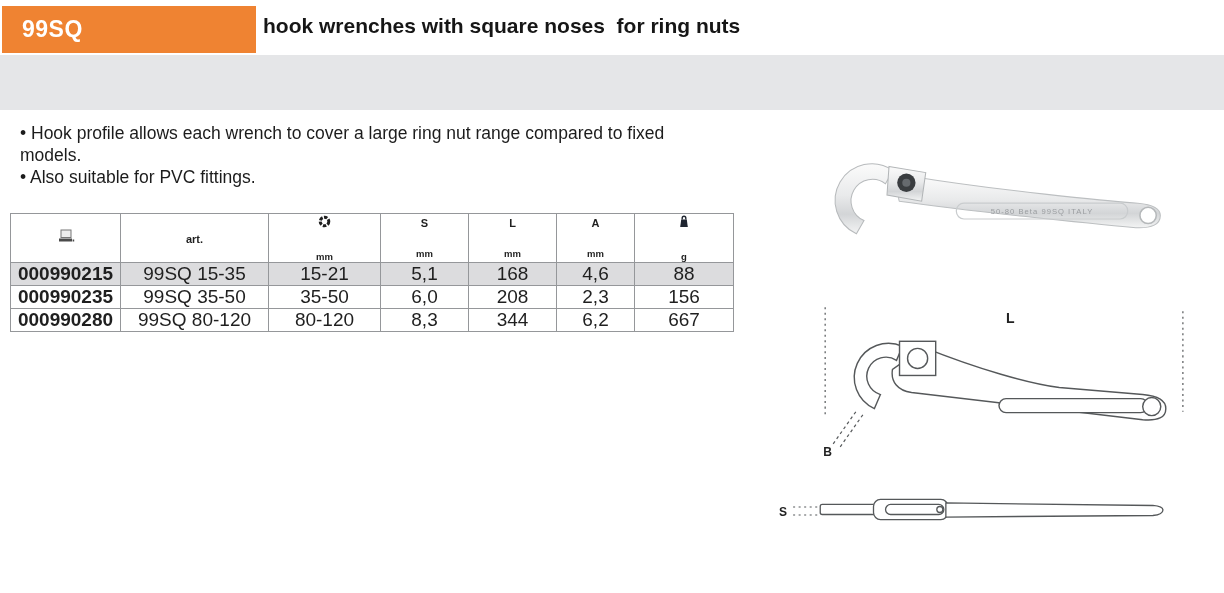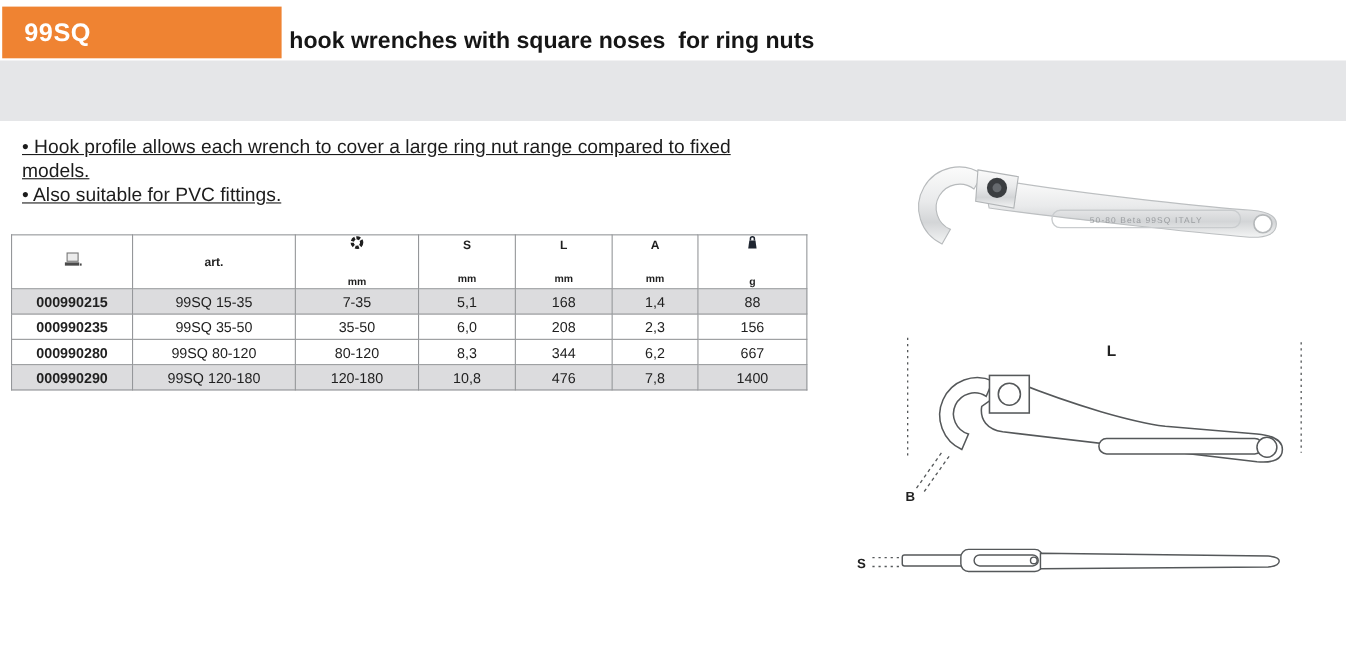--- a/index.html
+++ b/index.html
@@ -2,42 +2,42 @@
 <html><head>
 <meta charset="utf-8">
 <style>
   html,body{margin:0;padding:0;background:#fff;}
   body{width:1224px;height:593px;font-family:"Liberation Sans", sans-serif;-webkit-font-smoothing:antialiased;}
   .page{position:relative;width:1224px;height:593px;background:#fff;overflow:hidden;}
 
   
   .code-block{position:absolute;left:2px;top:6px;width:254px;height:47px;background:#ef8332;display:flex;align-items:center;}
   .code-block .code{color:#fff;font-size:23px;font-weight:bold;padding-left:20px;letter-spacing:.5px;}
-  .title{position:absolute;left:263px;top:14px;font-size:21px;font-weight:bold;color:#161616;white-space:pre-wrap;margin-top:12px;}
+  .title{position:absolute;left:263px;top:14px;font-size:21px;font-weight:bold;color:#161616;white-space:pre-wrap;}
   .band{position:absolute;left:0;top:55px;width:1224px;height:55px;background:#e5e6e8;}
 
   
   .bullets{position:absolute;left:20px;top:122px;width:700px;font-size:17.5px;color:#1c1c1c;line-height:1.27;}
-  .bullets .bullet{margin:0;text-decoration:underline;}
+  .bullets .bullet{margin:0;}
 
   
   .spec-table{position:absolute;left:10px;top:213px;border-collapse:collapse;table-layout:fixed;}
   .spec-table th,.spec-table td{border:1px solid #95979a;padding:0;text-align:center;vertical-align:middle;color:#1f1f1f;}
   .spec-table thead th{height:35px;background:#fff;font-weight:bold;}
-  .spec-table td{height:22px;font-size:13px;}
+  .spec-table td{height:22px;font-size:19px;}
   .spec-table tr.alt td{background:#dcdcde;}
   .spec-table td.bold{font-weight:bold;}
   .hsym{display:block;font-size:11px;font-weight:bold;line-height:12px;color:#1f1f1f;}
   .hunit{display:block;font-size:9.5px;font-weight:bold;line-height:11px;color:#1f1f1f;margin-top:19px;}
   .hicon{display:inline-block;line-height:0;margin-bottom:1px;}
   .art-label{font-size:11px;font-weight:bold;margin-top:39px;}
 
   
   .illus{position:absolute;}
-  .photo{left:800px;top:131px;}
+  .photo{left:800px;top:143px;}
   .drawing{left:793px;top:298px;}
   .sideview{left:773px;top:488px;}
 </style>
 </head>
 <body>
 
 <div class="page">
 
   <div class="code-block">
     <span class="code">99SQ</span>
@@ -102,53 +102,44 @@
             </svg>
           </span>
           <span class="hunit">g</span>
         </th>
       </tr>
     </thead>
     <tbody>
         <tr class="alt">
           <td class="bold">000990215</td>
           <td>99SQ 15-35</td>
-          <td>7-35</td>
+          <td>15-21</td>
           <td>5,1</td>
           <td>168</td>
-          <td>1,4</td>
+          <td>4,6</td>
           <td>88</td>
         </tr>
         <tr>
           <td class="bold">000990235</td>
           <td>99SQ 35-50</td>
           <td>35-50</td>
           <td>6,0</td>
           <td>208</td>
           <td>2,3</td>
           <td>156</td>
         </tr>
         <tr>
           <td class="bold">000990280</td>
           <td>99SQ 80-120</td>
           <td>80-120</td>
           <td>8,3</td>
           <td>344</td>
           <td>6,2</td>
           <td>667</td>
         </tr>
-        <tr class="alt">
-          <td class="bold">000990290</td>
-          <td>99SQ 120-180</td>
-          <td>120-180</td>
-          <td>10,8</td>
-          <td>476</td>
-          <td>7,8</td>
-          <td>1400</td>
-        </tr>
       </tbody>
   </table>
 
   <div class="illus photo">
     <svg width="380" height="102" viewBox="0 0 370 100">
       <defs>
         <linearGradient id="chrome" x1="0" y1="0" x2="0" y2="1">
           <stop offset="0" stop-color="#fbfbfb"></stop>
           <stop offset="0.45" stop-color="#e9eaeb"></stop>
           <stop offset="0.72" stop-color="#d3d5d7"></stop>

